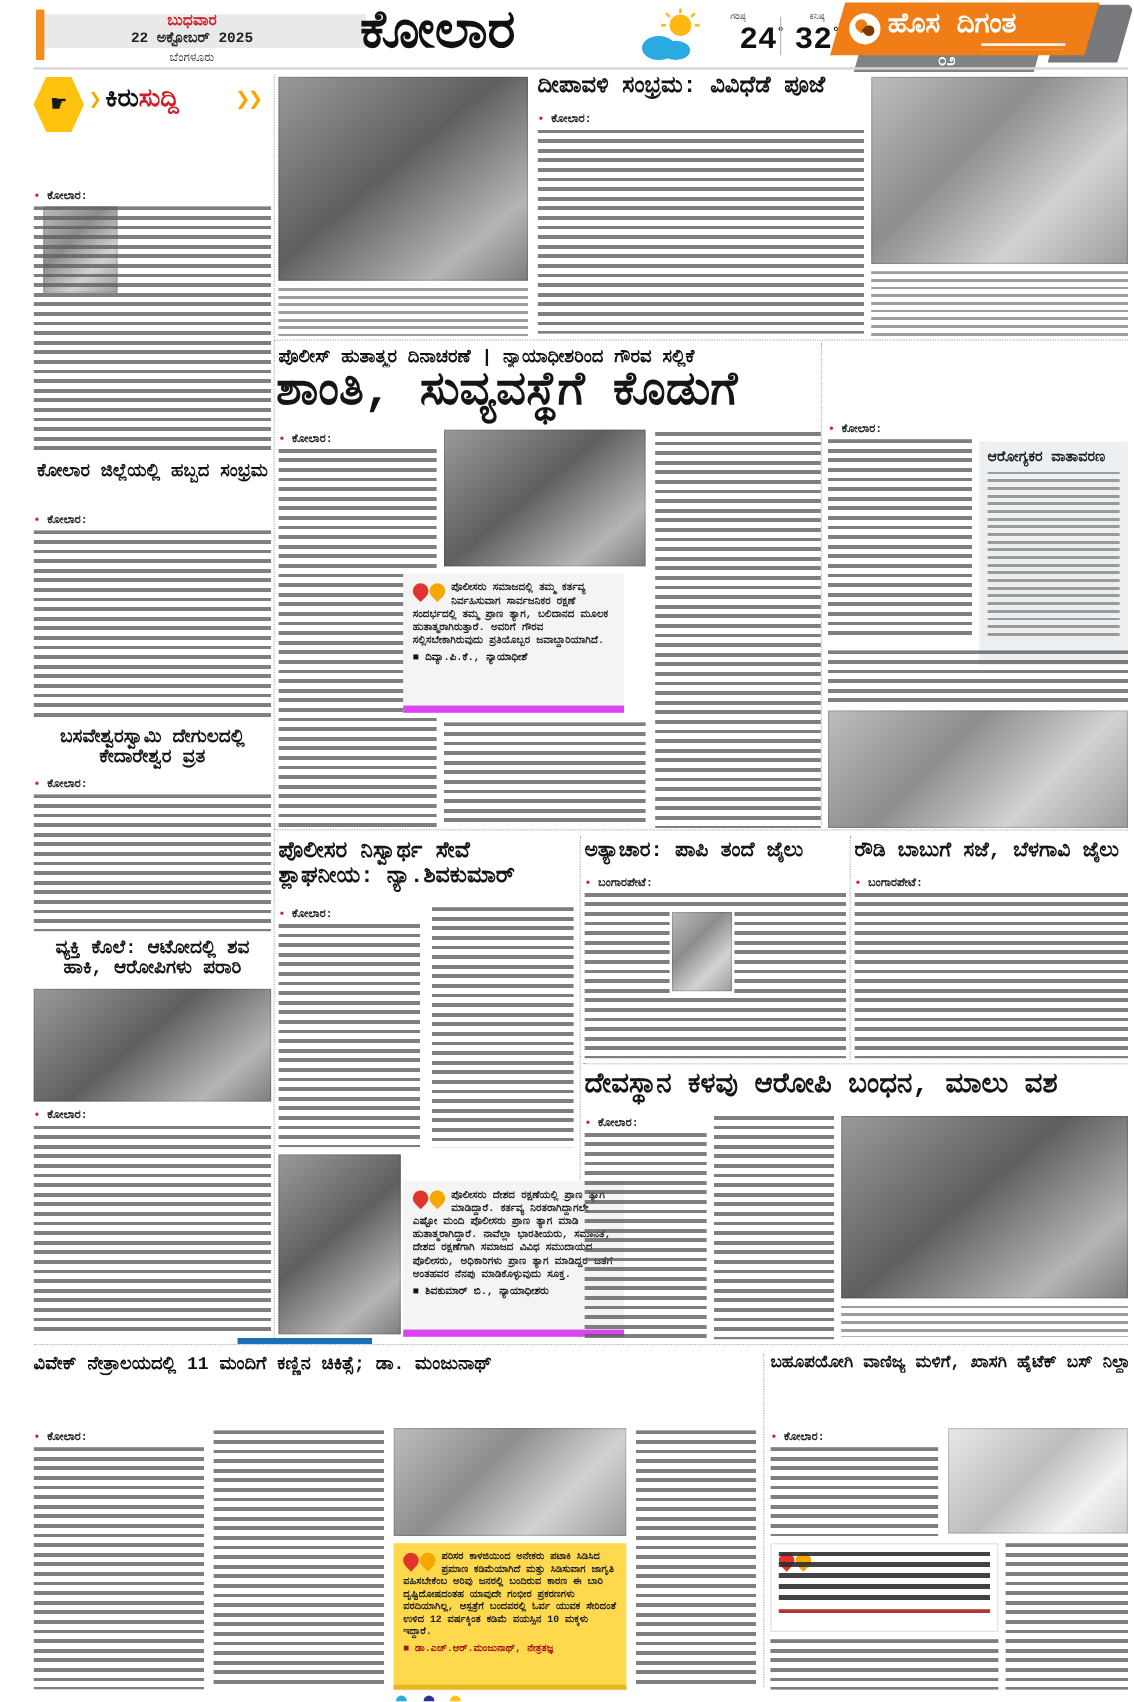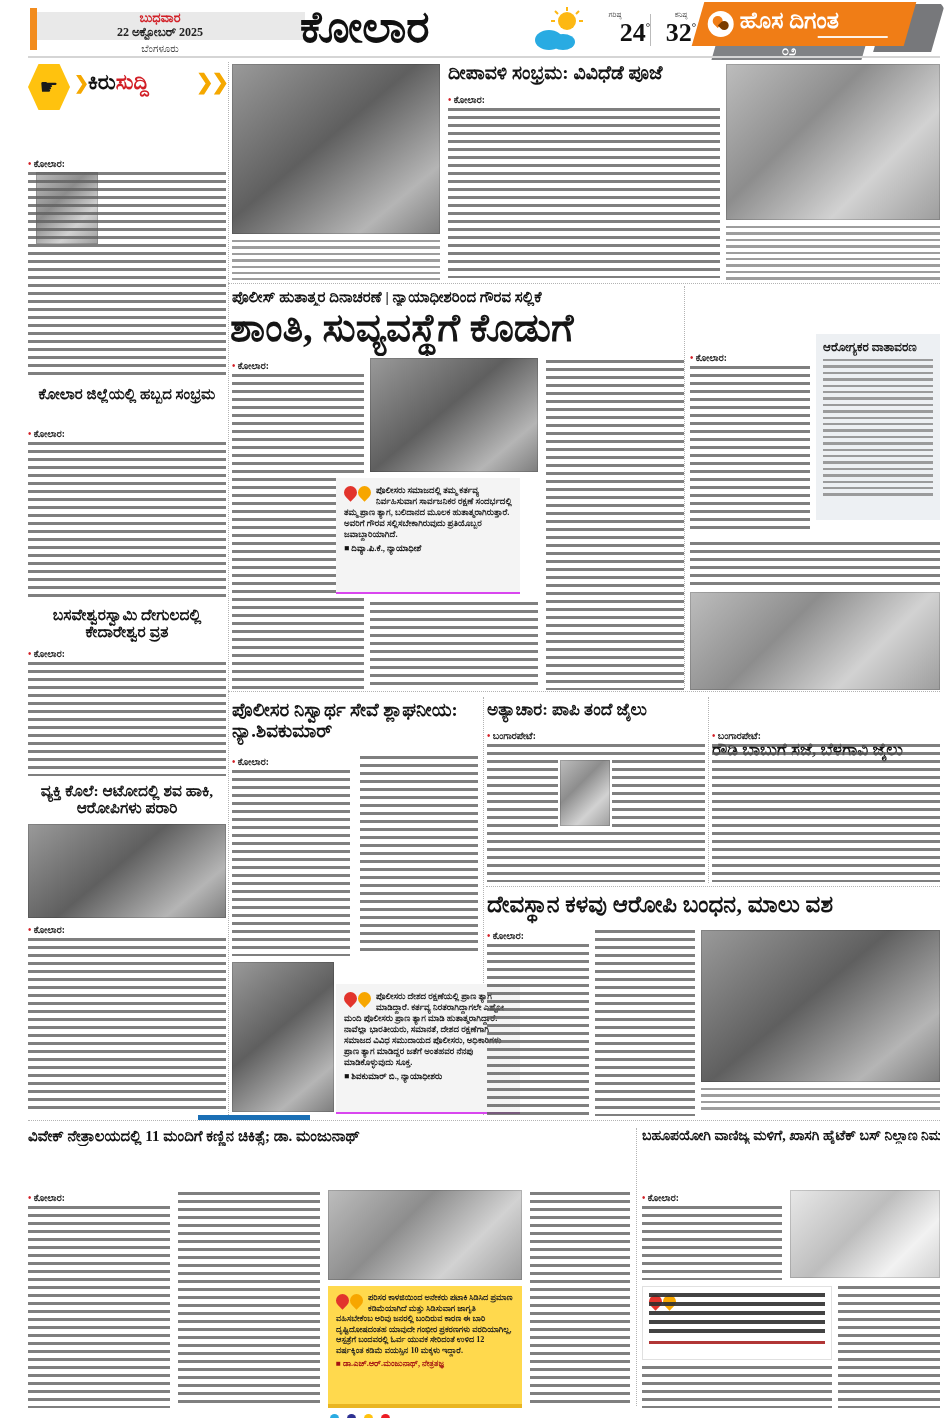--- a/index.html
+++ b/index.html
@@ -1,32 +1,32 @@
 <!DOCTYPE html>
 <html><head>
 <meta charset="utf-8">
 <style>
   html,body{margin:0;padding:0;background:#fff;}
   #page{position:relative;width:945px;height:1418px;background:#fff;overflow:hidden;
-        font-family:Liberation Serif, serif;color:#1b1b1b;border-radius:14px;}
+        font-family:Liberation Mono, monospace;color:#1b1b1b;border-radius:14px;}
   .abs{position:absolute;box-sizing:border-box;}
   .photo{background:linear-gradient(135deg,#bdbdbd,#8d8d8d 38%,#d2d2d2 70%,#9d9d9d);
          box-shadow:inset 0 0 0 1px rgba(0,0,0,.15);}
   .photo.dark{background:linear-gradient(140deg,#9a9a9a,#5f5f5f 45%,#b5b5b5 80%,#7d7d7d);}
   .greek{background:repeating-linear-gradient(to bottom,#5f5f5f 0 3.2px,transparent 3.2px 8px);opacity:.8;}
   .gsmall{background:repeating-linear-gradient(to bottom,#8c8c8c 0 2.4px,transparent 2.4px 6.4px);opacity:.85;}
   .gbold{background:repeating-linear-gradient(to bottom,#2e2e2e 0 4px,transparent 4px 9px);opacity:.9;}
   .vdot{border-left:1px dotted #b3b3b3;width:0;}
   .hdot{border-top:1px dotted #b3b3b3;height:0;}
   .hl{font-weight:800;color:#151515;overflow:hidden;line-height:1.12;}
   .center{text-align:center;}
   .dl{font-size:9.5px;font-weight:700;color:#222;line-height:12px;white-space:nowrap;overflow:hidden;}
   .dl::before{content:"• ";color:#d21f26;font-weight:900;}
   .kicker{font-weight:800;color:#111;overflow:hidden;white-space:nowrap;}
-  .qbox{background:#f4f4f4;border-bottom:2px solid #d946ef;padding:7px 8px 5px 8px;
+  .qbox{background:#f4f4f4;border-bottom:6px solid #d946ef;padding:7px 8px 5px 8px;
         font-size:8.6px;font-weight:600;line-height:1.28;color:#1d1d1d;overflow:hidden;}
   .qbox .author{display:block;margin-top:3px;font-weight:800;color:#111;}
   .qbox.yellow{background:#ffd94d;border-bottom:4px solid #e9b520;}
   .qbox.yellow .author{color:#a31212;}
   .qicon{float:left;margin:1px 5px 2px 0;}
   .qicon i{display:inline-block;width:13px;height:13px;border-radius:50% 50% 0 50%;transform:rotate(45deg);}
   .qicon .c1{background:#e2342c;}
   .qicon .c2{background:#f7a600;margin-left:1px;}
   .infobox{background:#edf0f3;padding:6px 7px;overflow:hidden;}
   .infobox .t{font-size:12px;font-weight:800;line-height:1.2;margin-bottom:5px;}
@@ -156,21 +156,21 @@
     <span>ಪೊಲೀಸರು ಸಮಾಜದಲ್ಲಿ ತಮ್ಮ ಕರ್ತವ್ಯ ನಿರ್ವಹಿಸುವಾಗ ಸಾರ್ವಜನಿಕರ ರಕ್ಷಣೆ ಸಂದರ್ಭದಲ್ಲಿ ತಮ್ಮ ಪ್ರಾಣ ತ್ಯಾಗ, ಬಲಿದಾನದ ಮೂಲಕ ಹುತಾತ್ಮರಾಗಿರುತ್ತಾರೆ. ಅವರಿಗೆ ಗೌರವ ಸಲ್ಲಿಸಬೇಕಾಗಿರುವುದು ಪ್ರತಿಯೊಬ್ಬರ ಜವಾಬ್ದಾರಿಯಾಗಿದೆ.</span>
     <span class="author">■ ದಿವ್ಯಾ.ಪಿ.ಕೆ., ನ್ಯಾಯಾಧೀಶೆ</span>
   </div>
   <div class="abs greek" style="left:370px;top:602px;width:168px;height:88px;"></div>
   <div class="abs greek" style="left:546px;top:360px;width:138px;height:330px;"></div>
 
   <div class="abs" style="left:690px;top:352px;width:120px;height:184px;overflow:hidden;">
     <div class="dl">ಕೋಲಾರ:</div>
     <div class="greek" style="margin-top:2px;height:168px;"></div>
   </div>
-  <div class="abs infobox" style="left:816px;top:334px;width:124px;height:186px;">
+  <div class="abs infobox" style="left:816px;top:368px;width:124px;height:186px;">
     <div class="t">ಆರೋಗ್ಯಕರ ವಾತಾವರಣ</div>
     <div class="gsmall" style="height:140px;"></div>
   </div>
   <div class="abs greek" style="left:690px;top:542px;width:250px;height:44px;"></div>
   <div class="abs photo" style="left:690px;top:592px;width:250px;height:98px;"></div>
 
   <div class="abs hl" style="left:232px;top:700px;width:246px;height:50px;font-size:18.5px;">ಪೊಲೀಸರ ನಿಸ್ವಾರ್ಥ ಸೇವೆ ಶ್ಲಾಘನೀಯ: ನ್ಯಾ.ಶಿವಕುಮಾರ್</div>
   <div class="abs" style="left:232px;top:756px;width:118px;height:200px;overflow:hidden;">
     <div class="dl">ಕೋಲಾರ:</div>
     <div class="greek" style="margin-top:2px;height:186px;"></div>
@@ -183,21 +183,21 @@
     <span class="author">■ ಶಿವಕುಮಾರ್ ಬಿ., ನ್ಯಾಯಾಧೀಶರು</span>
   </div>
 
   <div class="abs hl" style="left:487px;top:700px;width:218px;height:24px;font-size:17px;white-space:nowrap;">ಅತ್ಯಾಚಾರ: ಪಾಪಿ ತಂದೆ ಜೈಲು</div>
   <div class="abs" style="left:487px;top:730px;width:218px;height:152px;overflow:hidden;">
     <div class="dl">ಬಂಗಾರಪೇಟೆ:</div>
     <div class="greek" style="margin-top:2px;height:138px;"></div>
   </div>
   <div class="abs photo" style="left:558px;top:758px;width:54px;height:70px;border:2px solid #fff;"></div>
 
-  <div class="abs hl" style="left:712px;top:740px;width:228px;height:24px;font-size:17px;white-space:nowrap;">ರೌಡಿ ಬಾಬುಗೆ ಸಜೆ, ಬೆಳಗಾವಿ ಜೈಲು</div>
+  <div class="abs hl" style="left:712px;top:700px;width:228px;height:24px;font-size:17px;white-space:nowrap;">ರೌಡಿ ಬಾಬುಗೆ ಸಜೆ, ಬೆಳಗಾವಿ ಜೈಲು</div>
   <div class="abs" style="left:712px;top:730px;width:228px;height:152px;overflow:hidden;">
     <div class="dl">ಬಂಗಾರಪೇಟೆ:</div>
     <div class="greek" style="margin-top:2px;height:138px;"></div>
   </div>
 
   <div class="abs hl" style="left:487px;top:892px;width:452px;height:32px;font-size:23px;white-space:nowrap;">ದೇವಸ್ಥಾನ ಕಳವು ಆರೋಪಿ ಬಂಧನ, ಮಾಲು ವಶ</div>
   <div class="abs" style="left:487px;top:930px;width:102px;height:186px;overflow:hidden;">
     <div class="dl">ಕೋಲಾರ:</div>
     <div class="greek" style="margin-top:2px;height:172px;"></div>
   </div>

